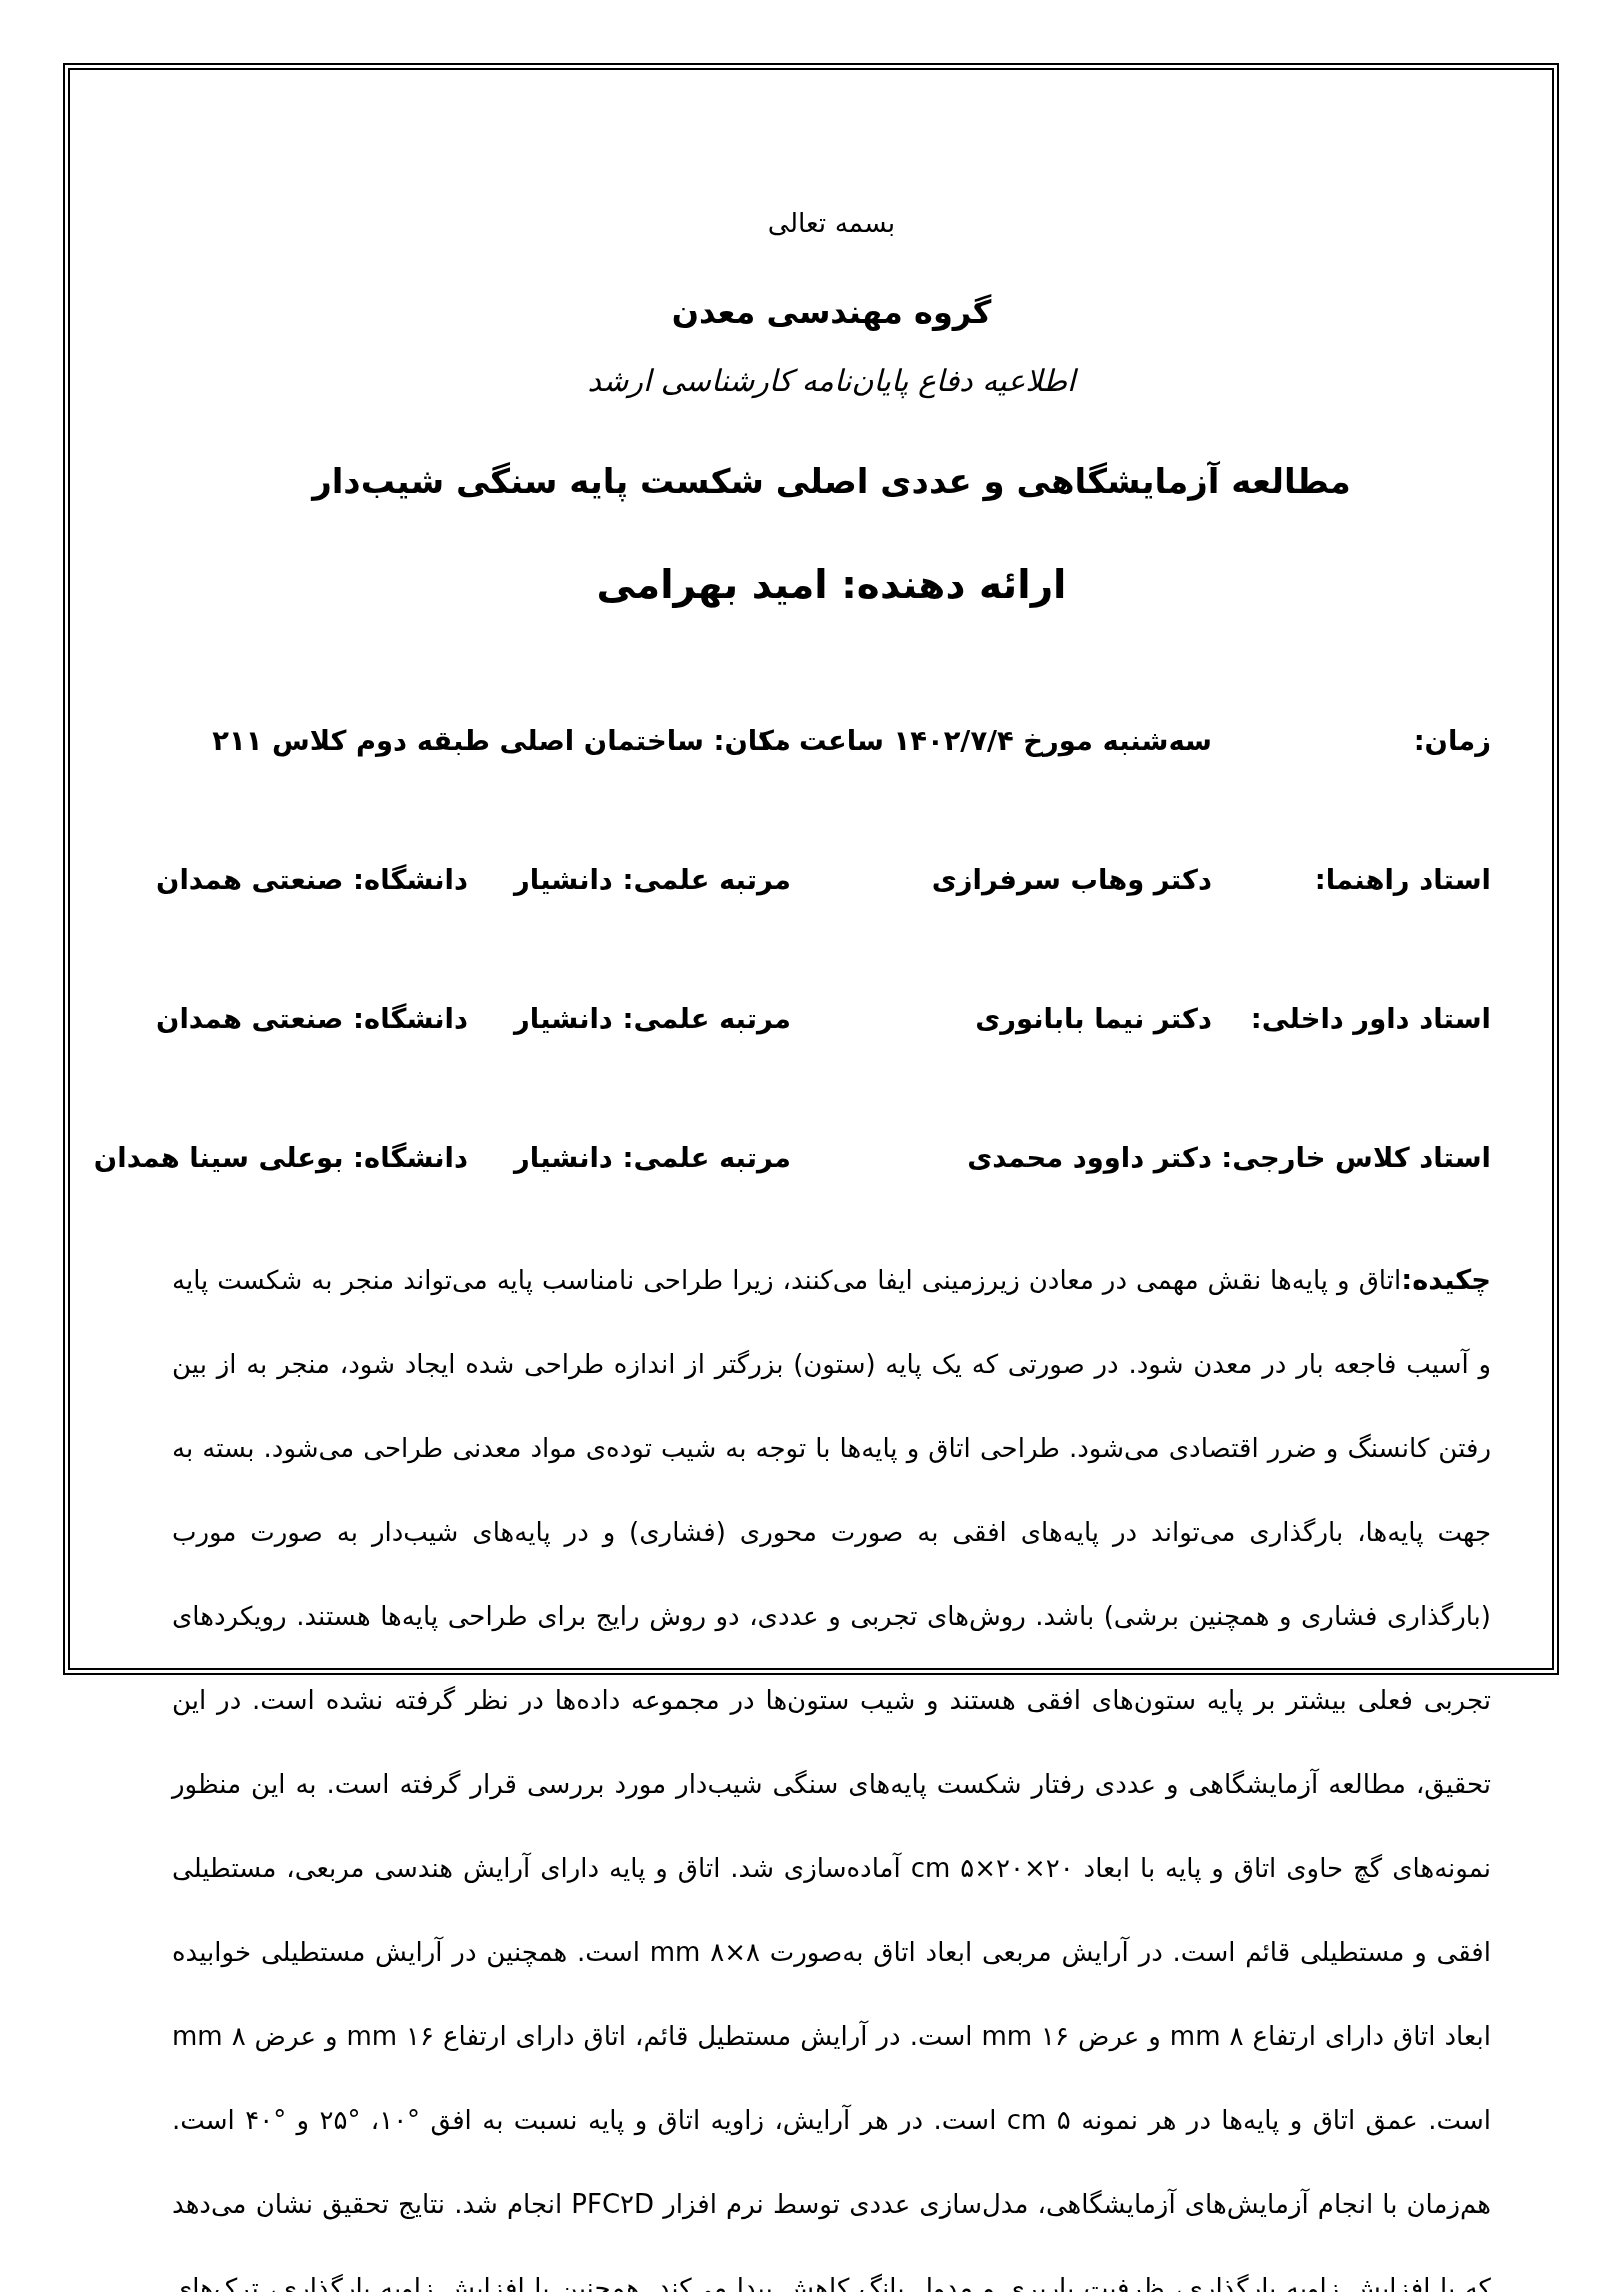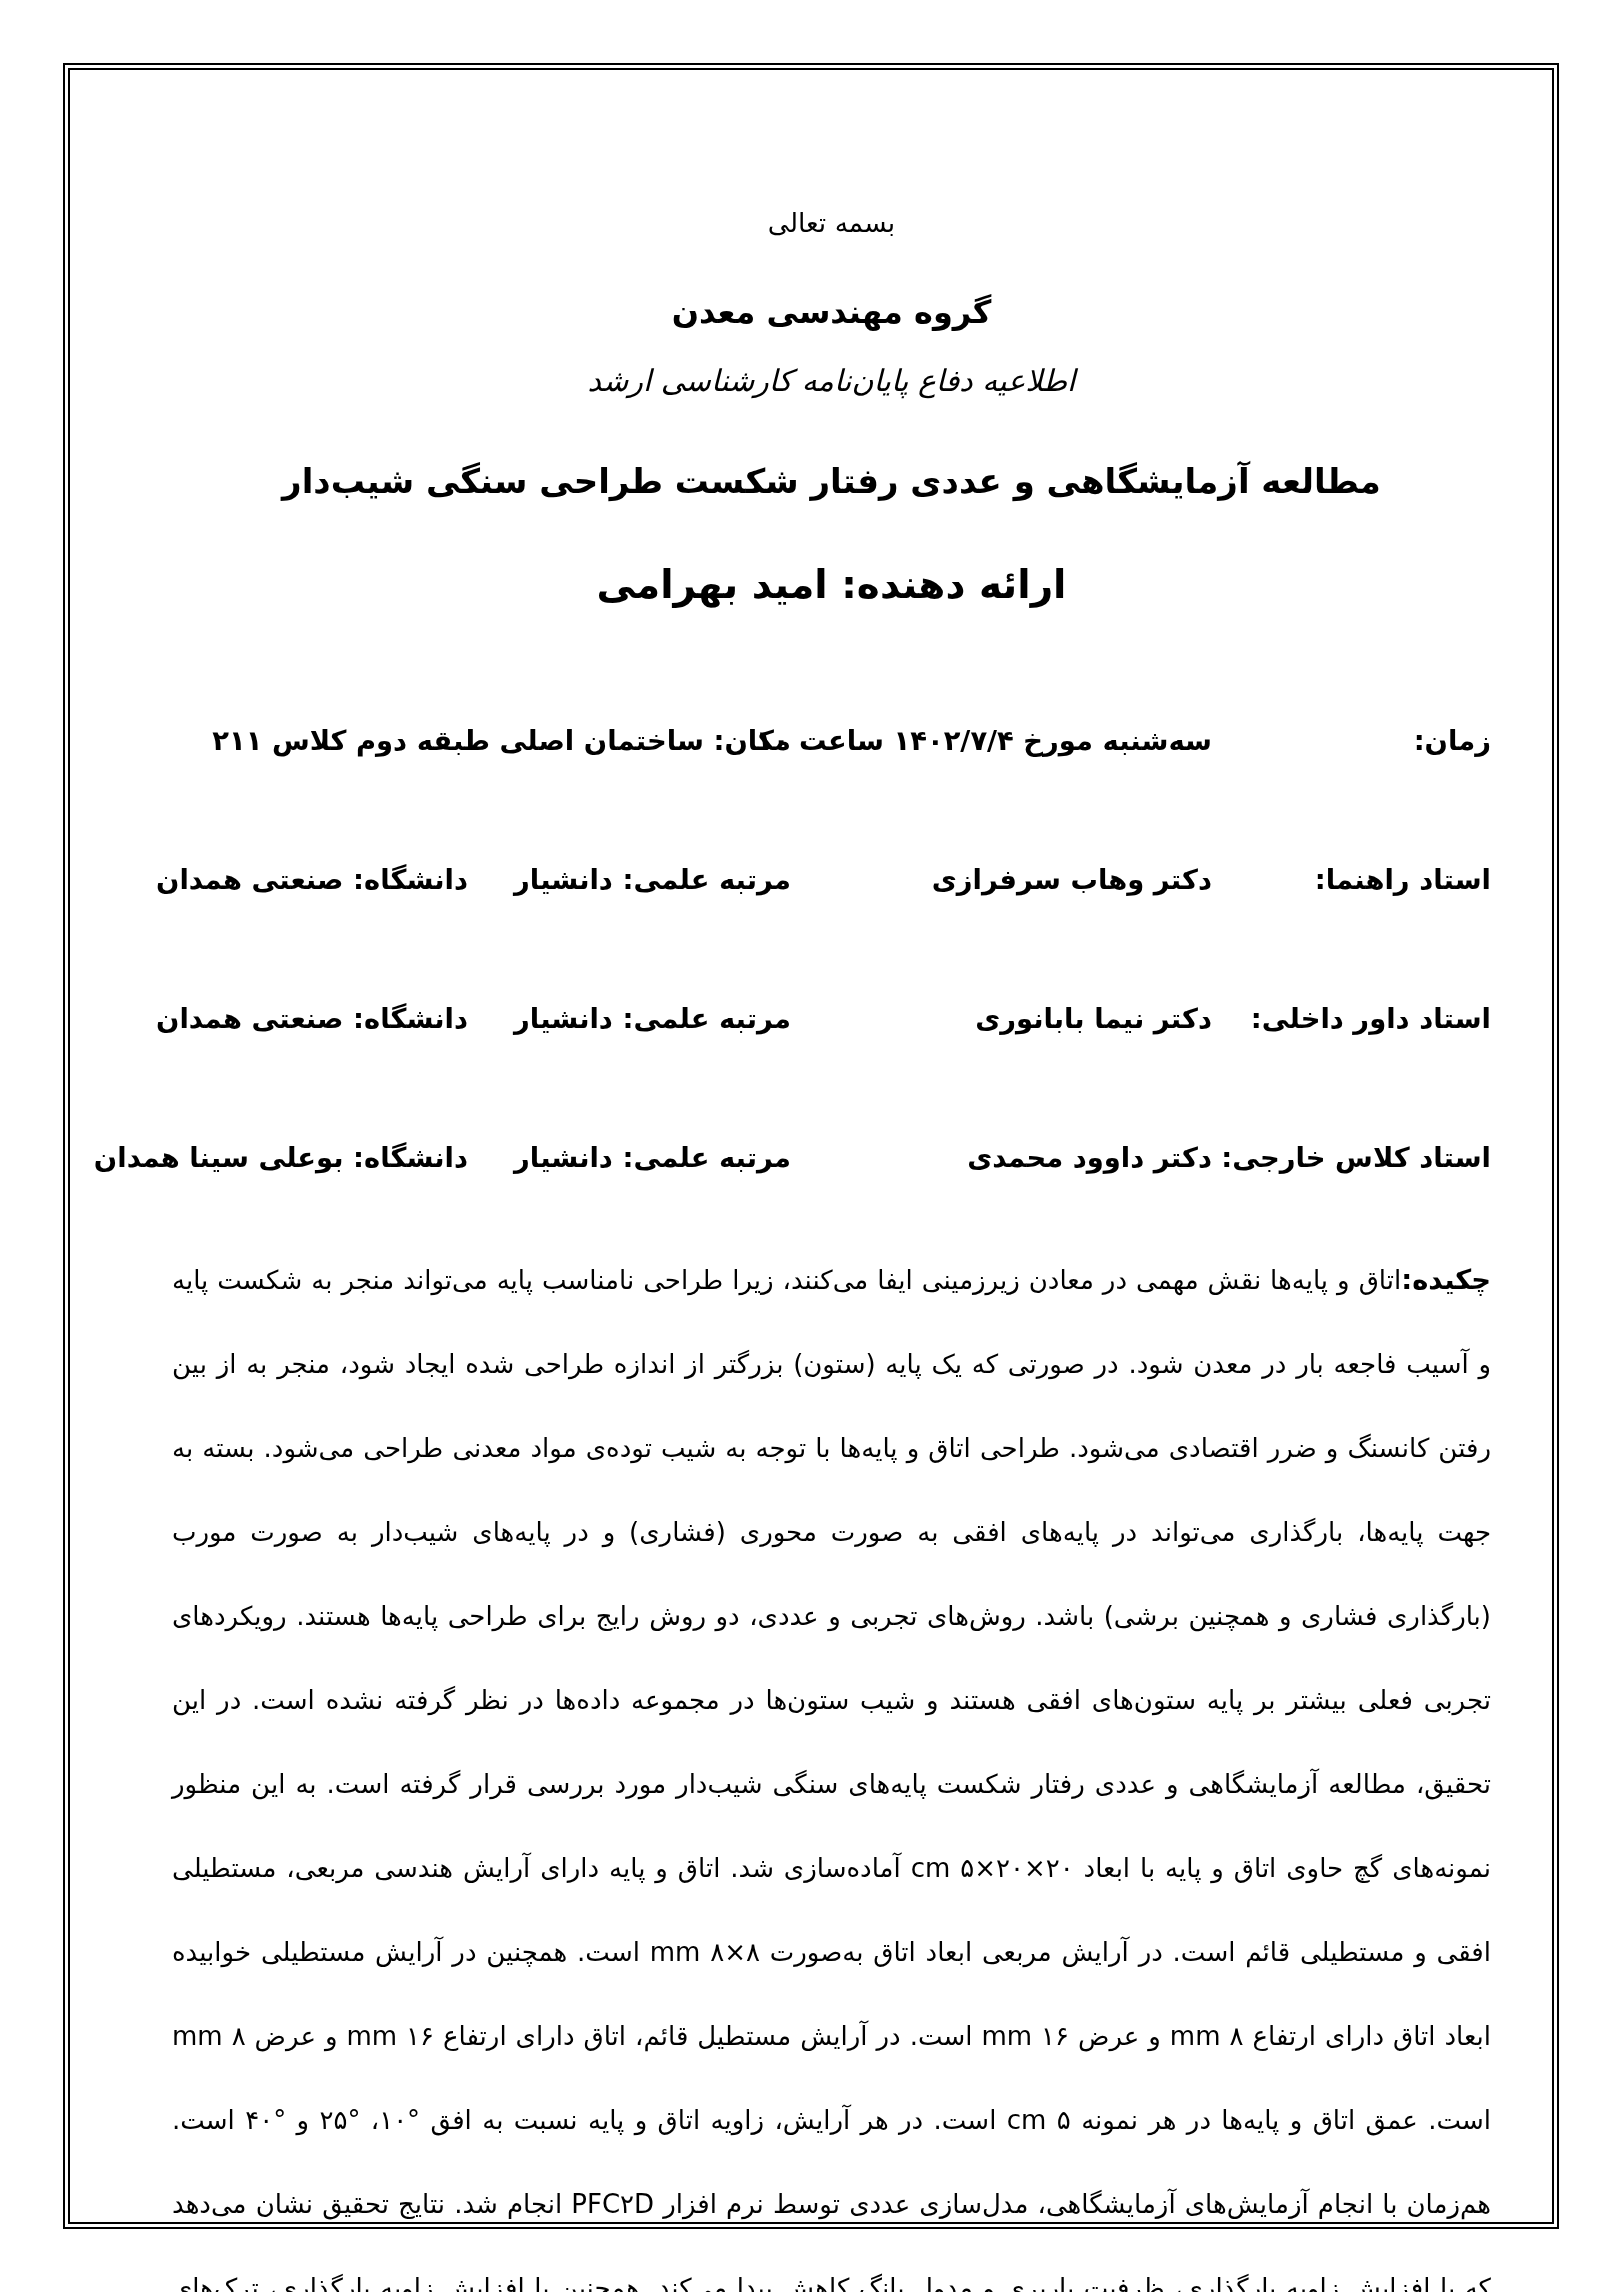--- a/index.html
+++ b/index.html
@@ -2,21 +2,21 @@
 <html lang="fa" dir="rtl"><head>
 <meta charset="utf-8">
 <style>
   html,body{margin:0;padding:0;background:#ffffff;}
   body{
     width:1621px;height:2293px;position:relative;
     font-family:"DejaVu Sans","Liberation Sans",sans-serif;
     color:#000;
   }
   .frame{
-    position:absolute;left:63px;top:63px;width:1496px;height:2166px;
+    position:absolute;left:63px;top:63px;width:1496px;height:1612px;
     border:7.8px double #000;box-sizing:border-box;
   }
   .content{
     position:relative;direction:rtl;
     padding:137px 61px 0 102px;
     box-sizing:border-box;height:100%;
   }
   .c{text-align:center;}
   .bold{font-weight:bold;}
   .bismillah{font-size:26.5px;margin-bottom:55px;}
@@ -44,21 +44,21 @@
 </style>
 </head>
 <body>
 
 <div class="frame">
   <div class="content">
 
     <div class="c bismillah">بسمه تعالی</div>
     <div class="c bold dept">گروه مهندسی معدن</div>
     <div class="c announce">اطلاعیه دفاع پایان‌نامه کارشناسی ارشد</div>
-    <div class="c bold thesis-title">مطالعه آزمایشگاهی و عددی رفتار شکست طراحی سنگی شیب‌دار</div>
+    <div class="c bold thesis-title">مطالعه آزمایشگاهی و عددی اصلی شکست پایه سنگی شیب‌دار</div>
     <div class="c bold presenter">ارائه دهنده: امید بهرامی</div>
 
     <div class="info">
 
       <div class="row">
         <span class="cell">زمان:</span>
         <span class="cell">سه‌شنبه مورخ ۱۴۰۲/۷/۴  ساعت ۱۰</span>
         <span class="cell span2">مکان: ساختمان اصلی طبقه دوم کلاس ۲۱۱</span>
       </div>
 

